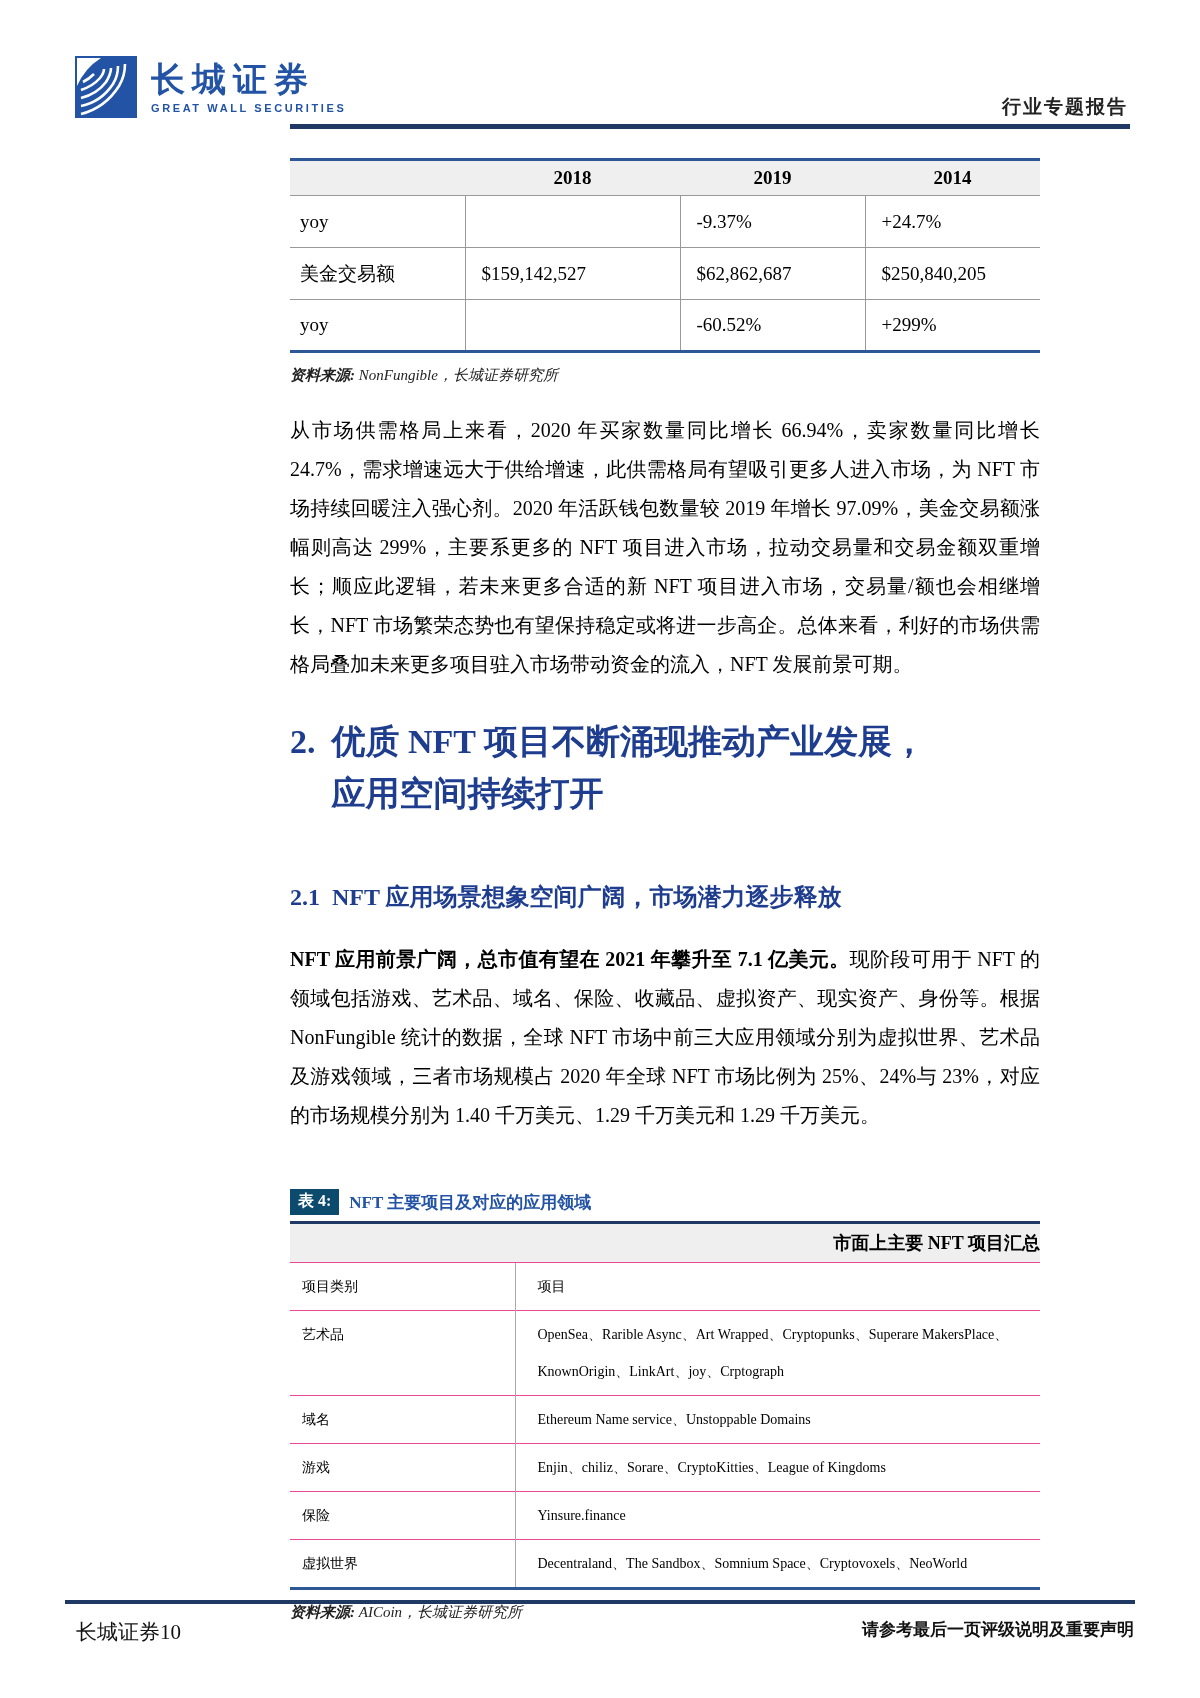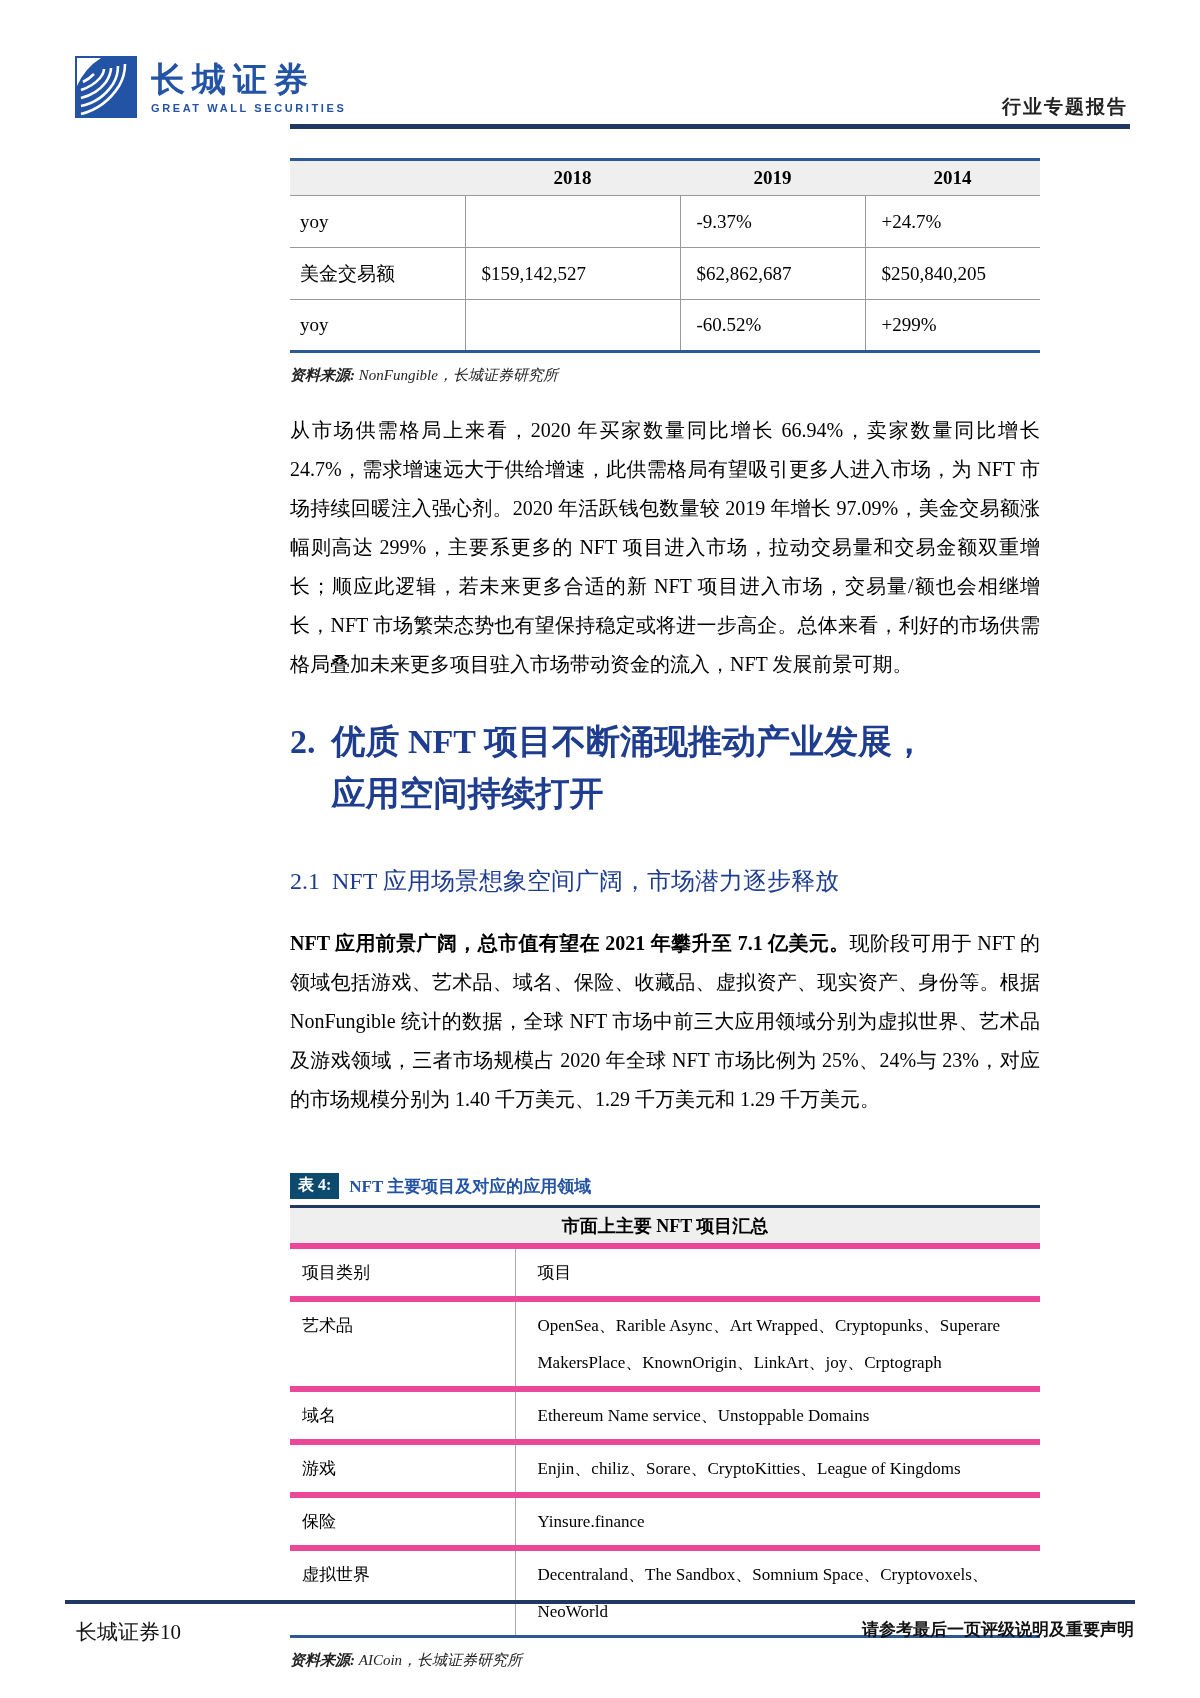--- a/index.html
+++ b/index.html
@@ -36,32 +36,32 @@
   .source-note { margin-top:13px; font-size:15px; font-style:italic; color:#222; }
   .source-note .src-label { font-weight:bold; }
 
   
   .para { margin-top:26px; font-size:20px; line-height:39px; text-align:justify; }
   .para .lead-bold { font-weight:bold; }
 
   
   .h1 { margin-top:32px; display:flex; color:#1E3D8F; font-weight:bold; font-size:34px; line-height:52px; }
   .h1-num { flex:0 0 auto; margin-right:16px; }
-  .h2 { margin-top:44px; color:#1E3D8F; font-weight:normal; font-size:24px; line-height:34px; }
+  .h2 { margin-top:60px; color:#1E3D8F; font-weight:bold; font-size:24px; line-height:34px; }
   .h2 .h2-num { margin-right:12px; }
 
   
   .t4-wrap { margin-top:54px; }
   .t4-caption { display:flex; align-items:center; margin-bottom:6px; }
   .t4-caption-label { background:#0c4a6e; color:#fff; font-weight:bold; font-size:16px; padding:2px 8px 3px 8px; margin-right:10px; }
   .t4-caption-title { color:#2353A4; font-weight:bold; font-size:17px; }
   .t4-rule { height:3px; background:#1F3864; width:750px; }
   table.t4 { width:750px; border-collapse:collapse; border-bottom:3px solid #2C5898; table-layout:fixed; }
-  table.t4 td.t4-merged { background:#EFEFEF; text-align:center; font-weight:bold; font-size:18px; height:38px; vertical-align:middle; }
-  table.t4 tr.t4-row td { border-top:6px solid #ec4899; font-size:17px; line-height:37px; padding:5px 6px 5px 12px; vertical-align:top; }
+  table.t4 td.t4-merged { background:#EFEFEF; text-align:right; font-weight:bold; font-size:18px; height:38px; vertical-align:middle; }
+  table.t4 tr.t4-row td { border-top:1px solid #ec4899; font-size:14px; line-height:37px; padding:5px 6px 5px 12px; vertical-align:top; }
   table.t4 tr.t4-row td + td { border-left:1px solid #aaa; padding-left:22px; }
 
   
   .footer-rule { position:absolute; left:65px; top:1600px; width:1070px; height:4px; background:#1F3864; }
   .footer-left { position:absolute; left:76px; top:1618px; font-size:21px; color:#111; }
   .footer-right { position:absolute; right:66px; top:1618px; font-size:17px; font-weight:600; color:#111; }
 </style>
 </head>
 <body>
 

